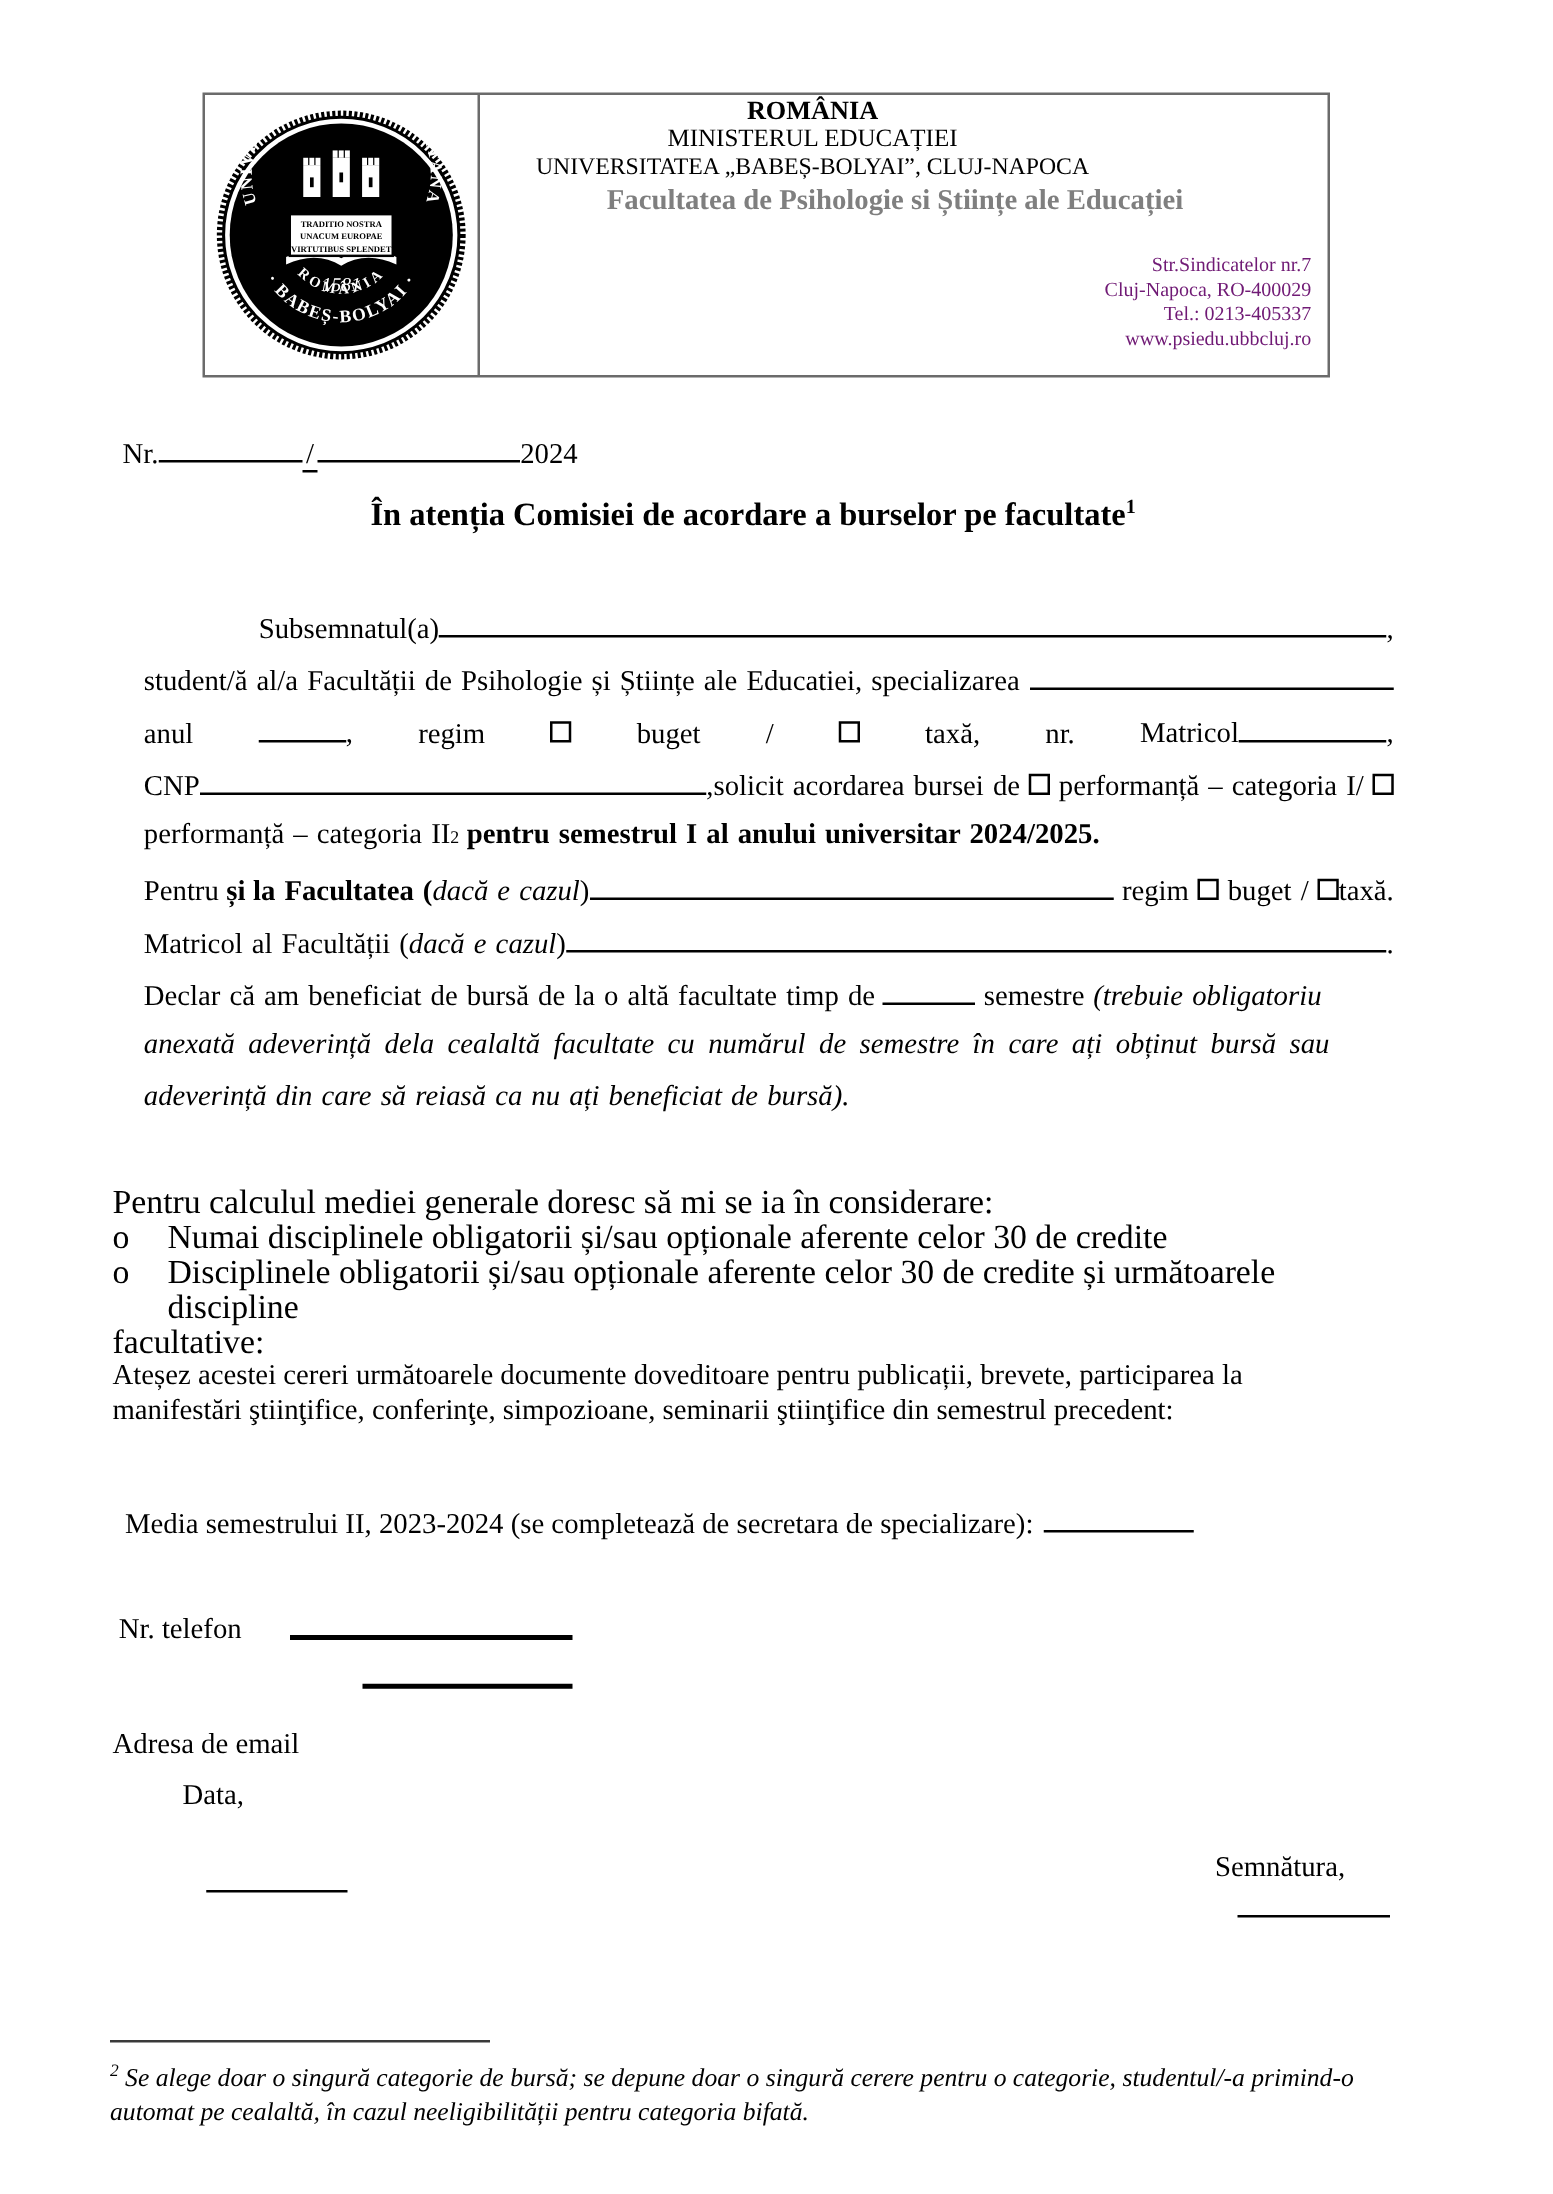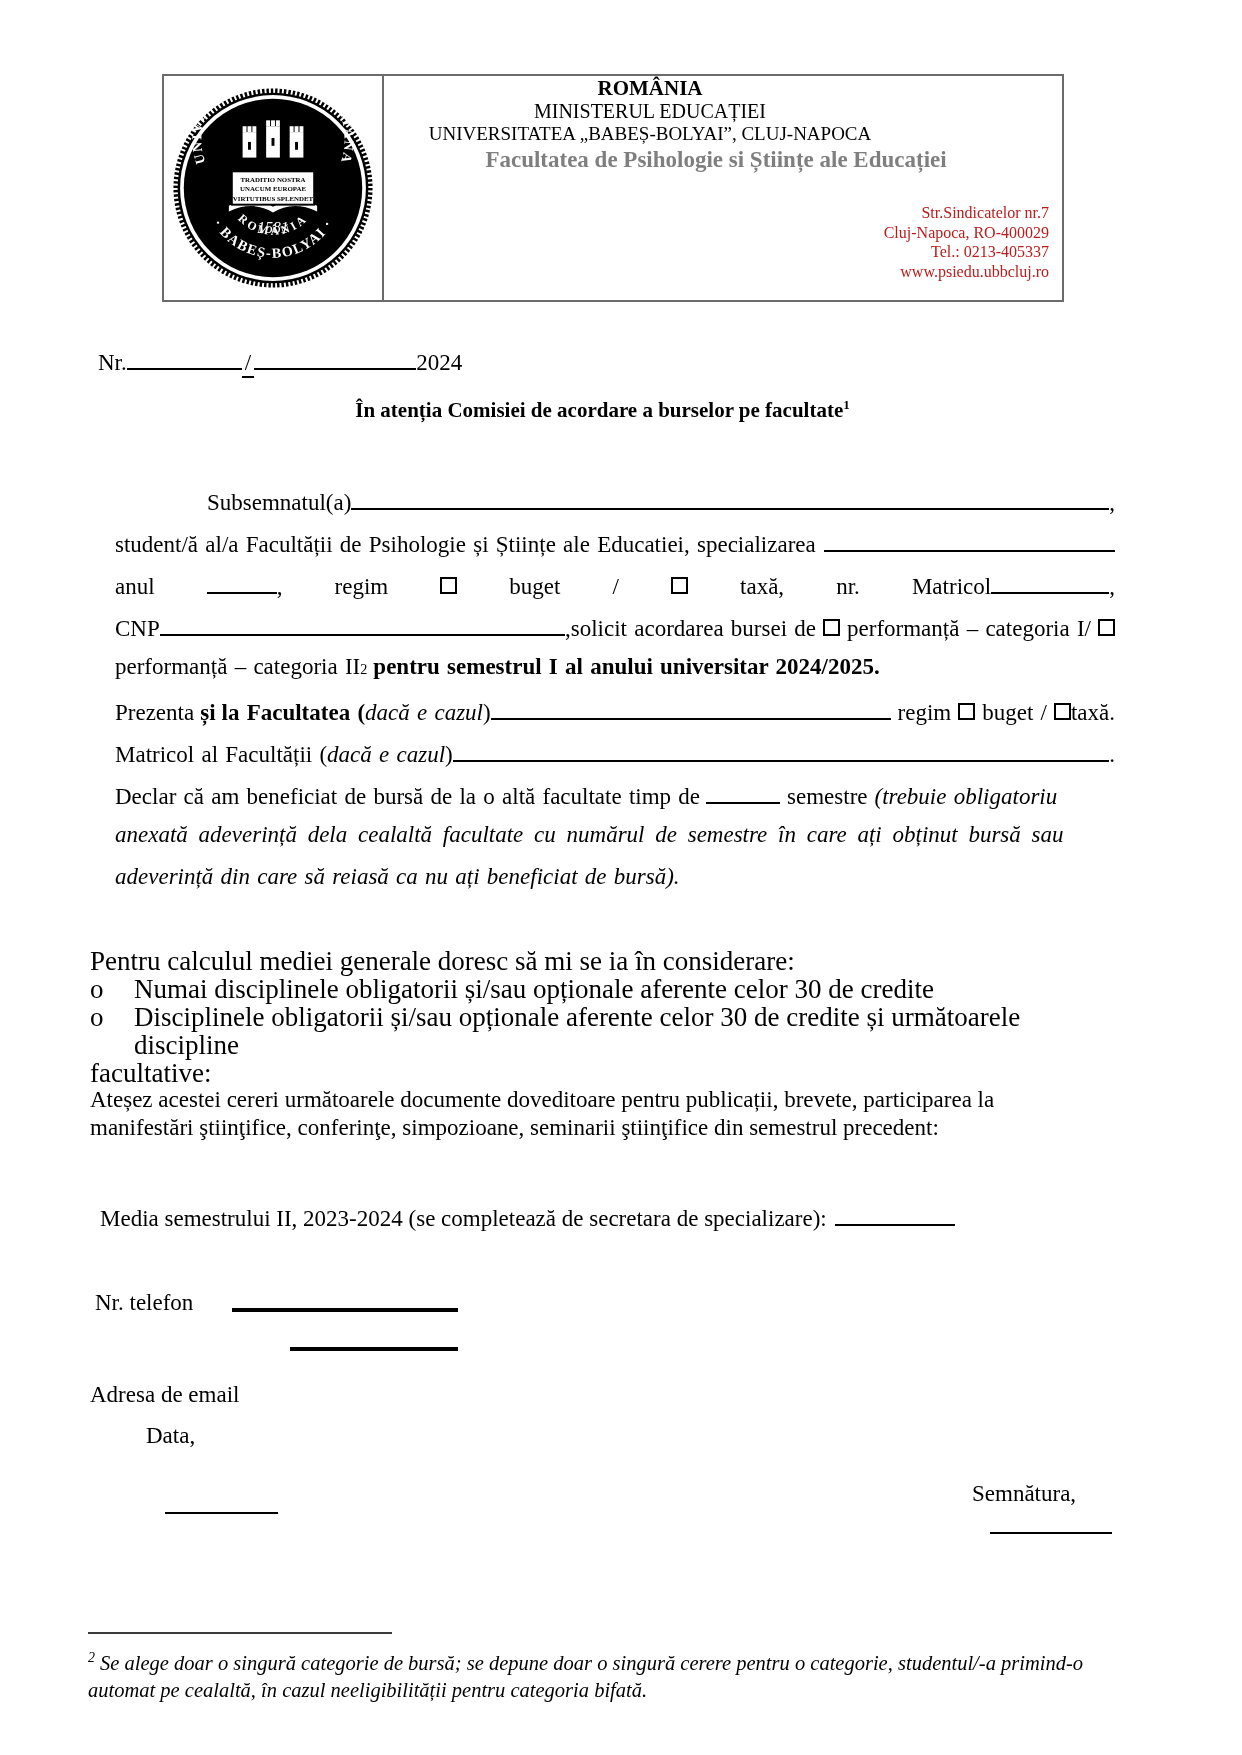--- a/index.html
+++ b/index.html
@@ -12,26 +12,26 @@
     position:absolute;left:162px;top:74px;width:898px;height:224px;
     border:2px solid #6b6b6b;display:flex;
   }
   .header-left{width:218px;border-right:2px solid #6b6b6b;display:flex;align-items:center;justify-content:center;}
   .header-right{flex:1;position:relative;padding-top:1px;}
   .hdr-center{width:532px;text-align:center;}
   .hdr-country{font-size:21px;font-weight:bold;line-height:23px;}
   .hdr-ministry{font-size:20px;line-height:22px;}
   .hdr-university{font-size:19px;line-height:23px;}
   .hdr-faculty{width:664px;text-align:center;font-size:23px;font-weight:bold;color:#7f7f7f;line-height:27px;margin-top:1px;}
-  .hdr-address{position:absolute;right:13px;top:127px;text-align:right;font-size:16px;line-height:19.5px;color:#b91c1c;}
+  .hdr-address{position:absolute;right:13px;top:127px;text-align:right;font-size:16px;line-height:19.5px;color:#701a75;}
   
   .nr-line{position:absolute;left:98px;top:346px;font-size:23px;display:flex;align-items:baseline;}
   .nr-line .slash{border-bottom:2px solid #000;padding:0 3px;}
   
-  .doc-title{position:absolute;left:90px;top:397px;width:1025px;text-align:center;font-size:21px;font-weight:bold;}
+  .doc-title{position:absolute;left:90px;top:397px;width:1025px;text-align:center;font-size:26px;font-weight:bold;}
   
   .para{position:absolute;left:115px;top:486px;width:1000px;font-size:23px;word-spacing:1.5px;}
   .pline{display:flex;align-items:baseline;height:42px;white-space:nowrap;}
   .pjust{justify-content:space-between;}
   .blank{display:inline-block;border-bottom:2px solid #000;height:0.95em;}
   .blank.grow{flex:1 1 auto;}
   .w70{width:70px;} .w74{width:74px;} .w118{width:118px;} .w115{width:115px;} .w162{width:162px;} .w120{width:120px;}
   .cb{display:inline-block;width:13px;height:13px;border:2px solid #000;transform:translateY(0px);}
   .ml6{margin-left:6px;font-weight:bold;} .ml7{margin-left:7px;} .ml8{margin-left:8px;}
   .indent{display:inline-block;width:92px;}
@@ -181,21 +181,21 @@
       <span class="cb ml7"></span>
     </div>
 
     <div class="pline">
       <span>performanță – categoria II</span>
         <sup>2</sup>
       <span class="ml6">pentru semestrul I al anului universitar 2024/2025.</span>
     </div>
 
     <div class="pline">
-      <span>Prezenta</span>
+      <span>Pentru</span>
       <span class="bd ml6">și</span>
       <span class="ml6">la Facultatea (</span>
       <span class="it">dacă e cazul</span>
       <span>)</span>
       <span class="blank grow"></span>
       <span class="ml7">regim</span>
       <span class="cb ml7"></span>
       <span class="ml7">buget /</span>
       <span class="cb ml7"></span>
       <span>taxă.</span>

